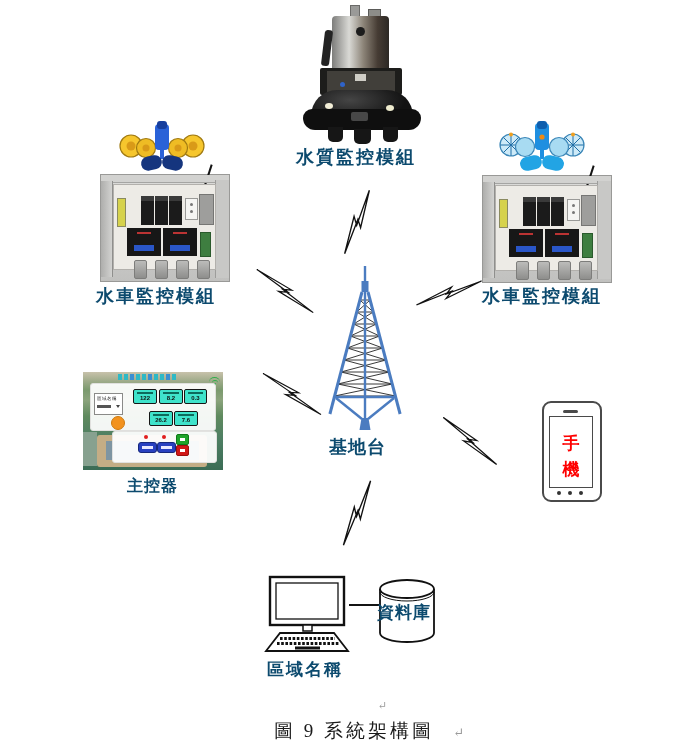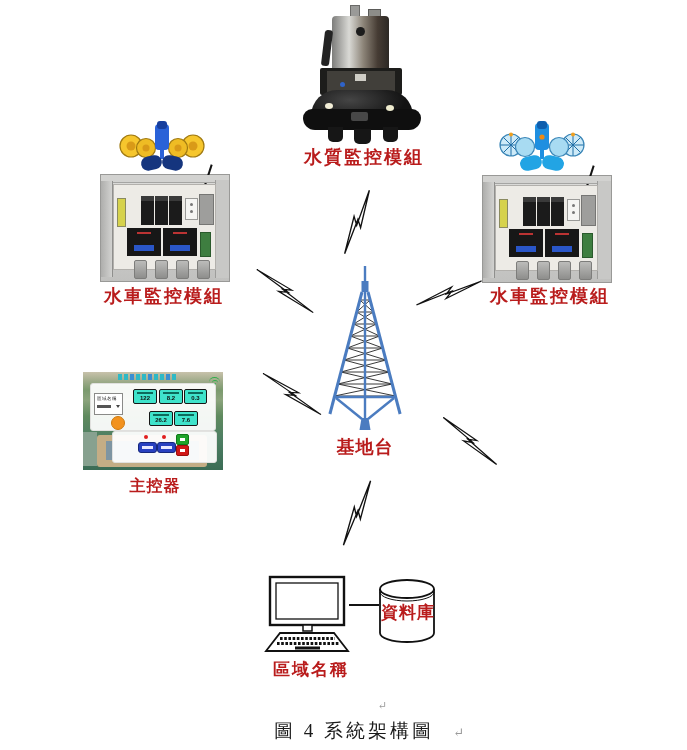--- a/index.html
+++ b/index.html
@@ -1,20 +1,20 @@
 <!DOCTYPE html>
 <html><head>
 <meta charset="utf-8">
 <style>
   html,body{margin:0;padding:0;background:#fff;}
   .canvas{position:relative;width:687px;height:750px;background:#fff;overflow:hidden;
           font-family:"Liberation Serif","DejaVu Serif",serif;}
   .abs{position:absolute;}
-  .red-label{position:absolute;color:#b91c1c;font-weight:bold;font-size:18px;
-             letter-spacing:2px;text-align:center;white-space:nowrap;}
+  .red-label{position:absolute;color:#0c4a6e;font-weight:bold;font-size:18px;
+             letter-spacing:2px;text-align:left;white-space:nowrap;}
   .caption{position:absolute;color:#1a1a1a;font-size:19px;letter-spacing:3px;
            text-align:center;white-space:nowrap;}
   .pmark{position:absolute;color:#9a9a9a;font-size:11px;}
 
   
   .bolt{position:absolute;}
   .bolt svg{display:block;width:100%;height:100%;overflow:visible;}
 
   
   .wq{position:absolute;left:298px;top:5px;width:160px;height:138px;}
@@ -379,20 +379,29 @@
     <svg viewBox="0 0 100 44" preserveAspectRatio="none">
         <path d="M2,8 L58,16 L46,21 L98,36 L42,27 L55,22 Z" fill="#fff" stroke="#111" stroke-width="2"></path>
       </svg>
   </div>
   <div class="bolt" style="left:322px;top:498px;width:70px;height:30px;transform:rotate(97deg);">
     <svg viewBox="0 0 100 44" preserveAspectRatio="none">
         <path d="M2,8 L58,16 L46,21 L98,36 L42,27 L55,22 Z" fill="#fff" stroke="#111" stroke-width="2"></path>
       </svg>
   </div>
 
+  <div class="phone">
+    <div class="ph-speaker"></div>
+    <div class="ph-screen">
+      <div class="ph-text" style="width:18px;left:12px;">手機</div>
+    </div>
+    <div class="ph-dot" style="left:13px;"></div>
+    <div class="ph-dot" style="left:24px;"></div>
+    <div class="ph-dot" style="left:35px;"></div>
+  </div>
 
   <div class="abs" style="left:264px;top:575px;width:88px;height:78px;">
     <svg viewBox="0 0 88 78">
       <rect x="6" y="2" width="74" height="48" fill="#fff" stroke="#111" stroke-width="2.4"></rect>
       <rect x="12" y="8" width="62" height="36" fill="#fff" stroke="#111" stroke-width="1.3"></rect>
       <rect x="39" y="50" width="9" height="6" fill="#fff" stroke="#111" stroke-width="1.5"></rect>
       <polygon points="16,58 70,58 84,76 2,76" fill="#fff" stroke="#111" stroke-width="1.8"></polygon>
       <line x1="16" y1="63.5" x2="71" y2="63.5" stroke="#111" stroke-width="3" stroke-dasharray="2.6,1.6"></line>
       <line x1="13" y1="68.5" x2="75" y2="68.5" stroke="#111" stroke-width="3" stroke-dasharray="2.6,1.6"></line>
       <rect x="31" y="71.5" width="25" height="3" fill="#111"></rect>
@@ -404,16 +413,16 @@
     <svg viewBox="0 0 60 68">
       <path d="M3,12 L3,56 A27,9 0 0 0 57,56 L57,12" fill="#fff" stroke="#111" stroke-width="1.8"></path>
       <ellipse cx="30" cy="12" rx="27" ry="9" fill="#fff" stroke="#111" stroke-width="1.8"></ellipse>
       <path d="M3,15 A27,9 0 0 0 57,15" fill="none" stroke="#111" stroke-width="1"></path>
     </svg>
   </div>
   <div class="red-label" style="left:377px;top:601px;width:62px;font-size:17px;letter-spacing:1px;">資料庫</div>
   <div class="red-label" style="left:267px;top:658px;width:88px;font-size:17px;letter-spacing:2px;">區域名稱</div>
 
   <span class="pmark" style="left:378px;top:699px;">↵</span>
-  <div class="caption" style="left:244px;top:718px;width:220px;">圖 4 系統架構圖</div>
+  <div class="caption" style="left:244px;top:718px;width:220px;">圖 9 系統架構圖</div>
   <span class="pmark" style="left:453px;top:725px;font-size:13px;">↵</span>
 
 </div>
 
 </body></html>

